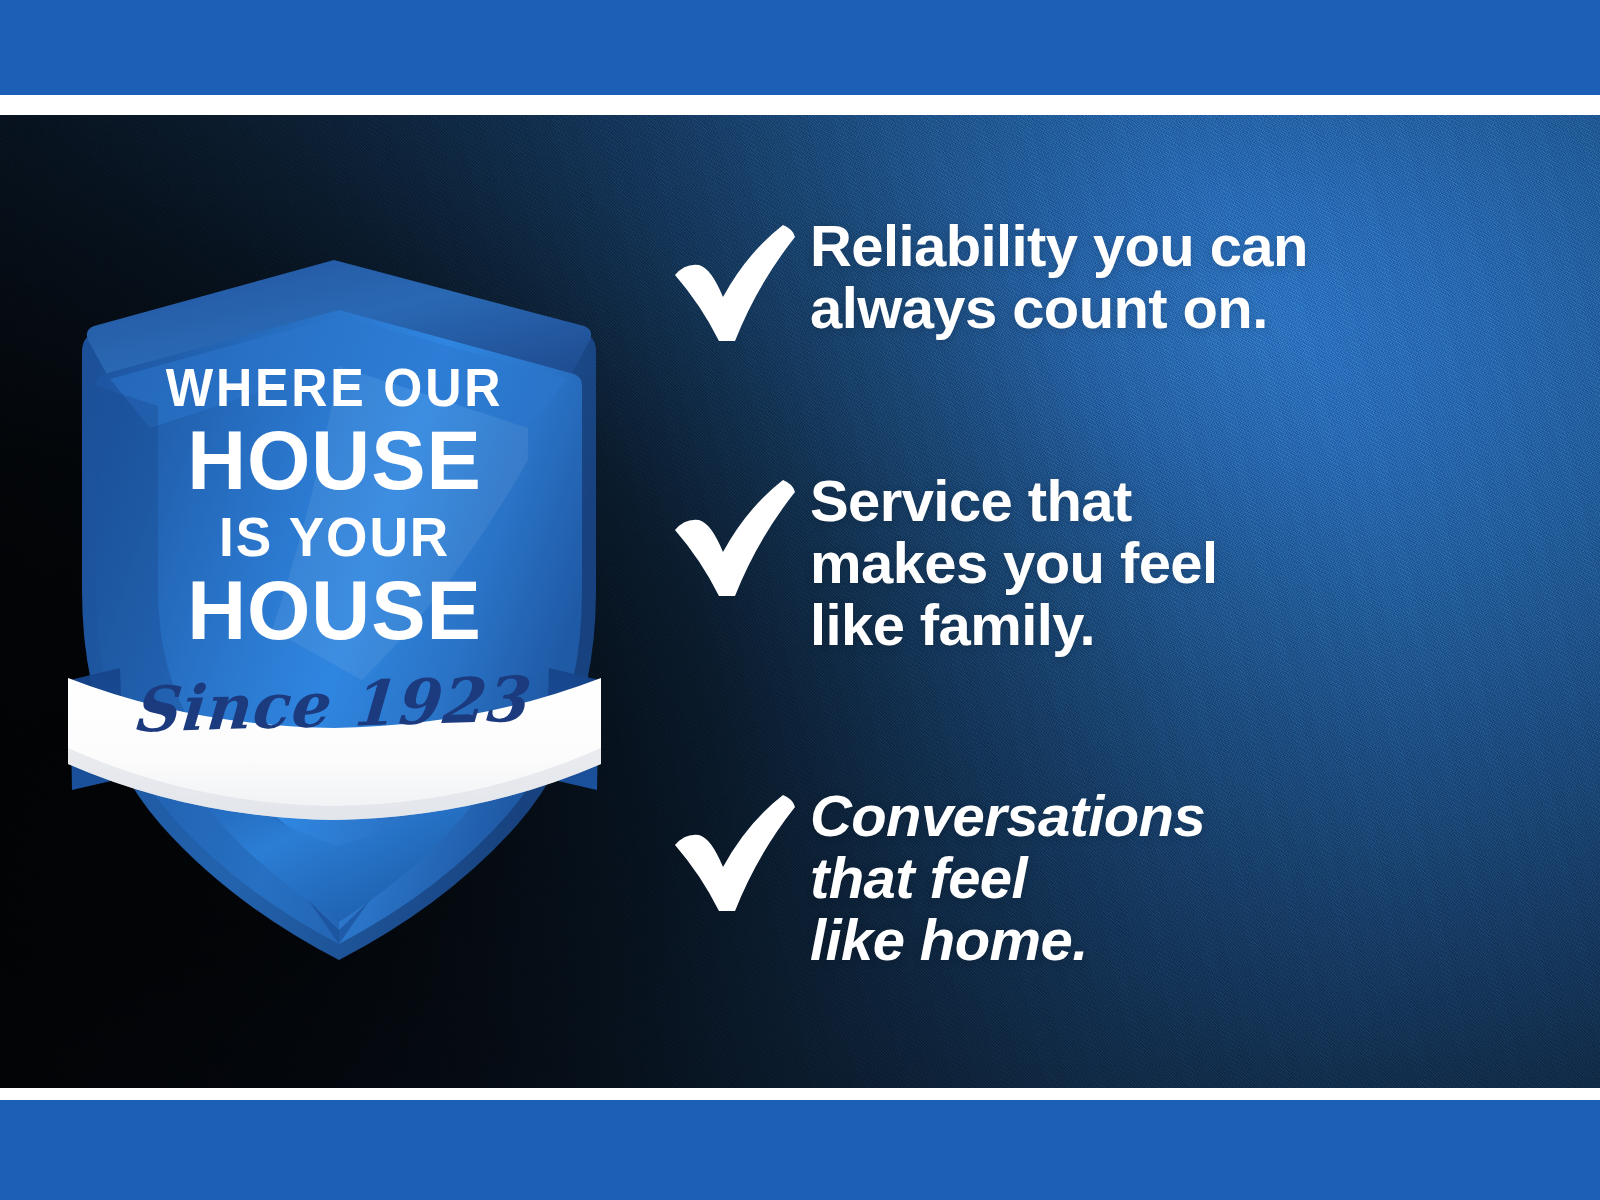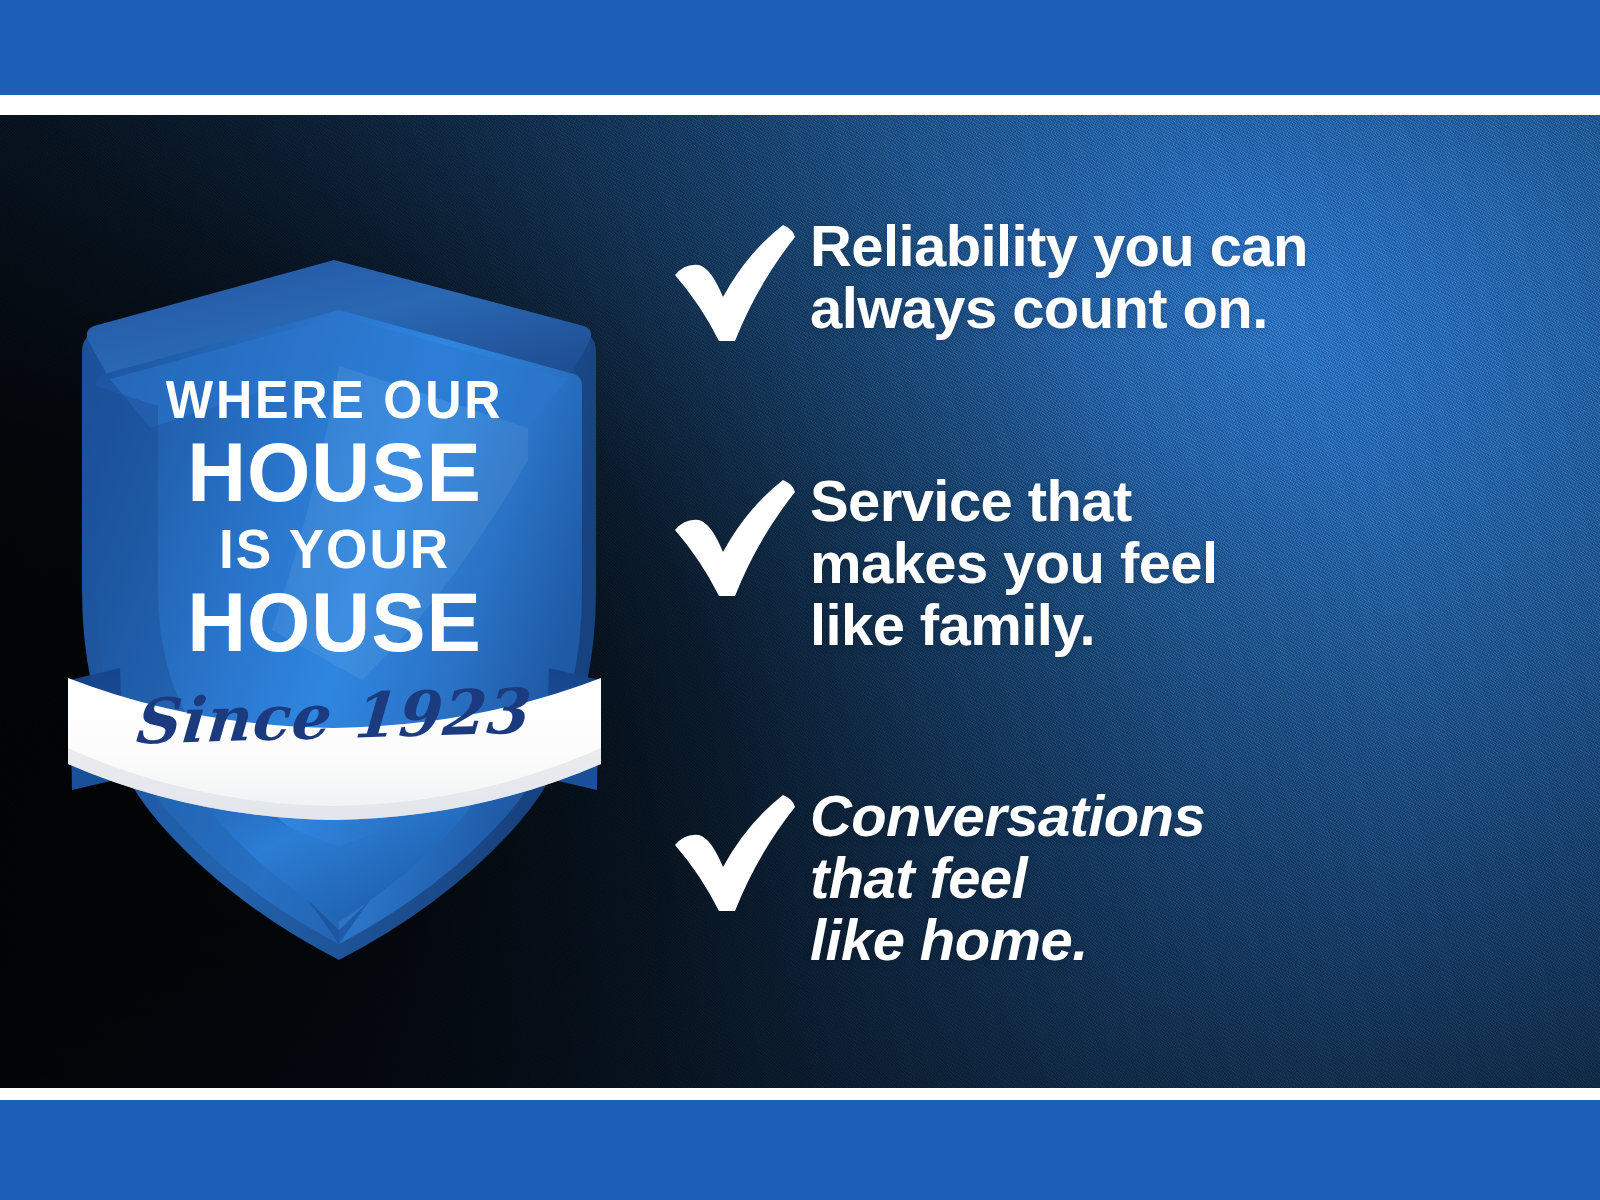--- a/index.html
+++ b/index.html
@@ -72,21 +72,21 @@
     background-image:
       repeating-conic-gradient(from 0deg at 0 0, rgba(255,255,255,.5) 0deg 1deg, rgba(0,0,0,.5) 1deg 2deg);
     background-size:3px 3px;
   }
 
   
   #badge{position:absolute;left:62px;top:160px;width:545px;height:790px;}
   #badge svg{display:block;width:100%;height:100%;overflow:visible;}
 
   .badge-text{
-    position:absolute;left:0;top:12px;width:545px;height:790px;
+    position:absolute;left:0;top:0;width:545px;height:790px;
     pointer-events:none;
   }
   .bt-line{
     position:absolute;left:0;width:545px;text-align:center;color:#ffffff;
     font-family:"Liberation Sans","DejaVu Sans",sans-serif;
     font-weight:700;line-height:1;letter-spacing:.5px;
     white-space:nowrap;
   }
   #bt-where{top:200px;font-size:54px;letter-spacing:3px;transform:scaleX(.93);}
   #bt-house1{top:258px;font-size:84px;letter-spacing:1px;transform:scaleX(.97);}

